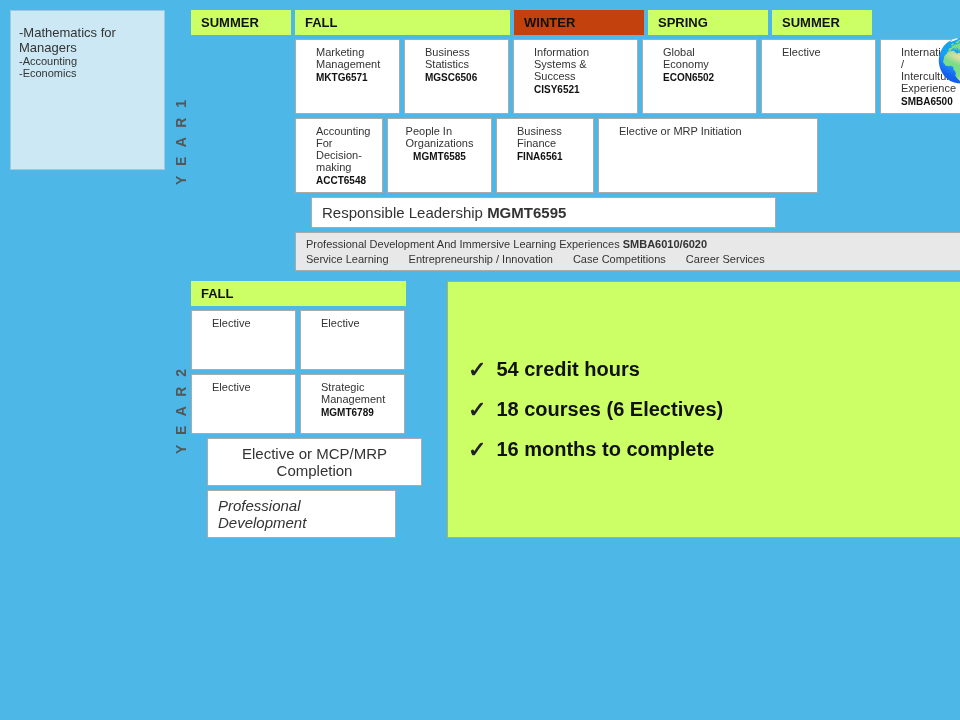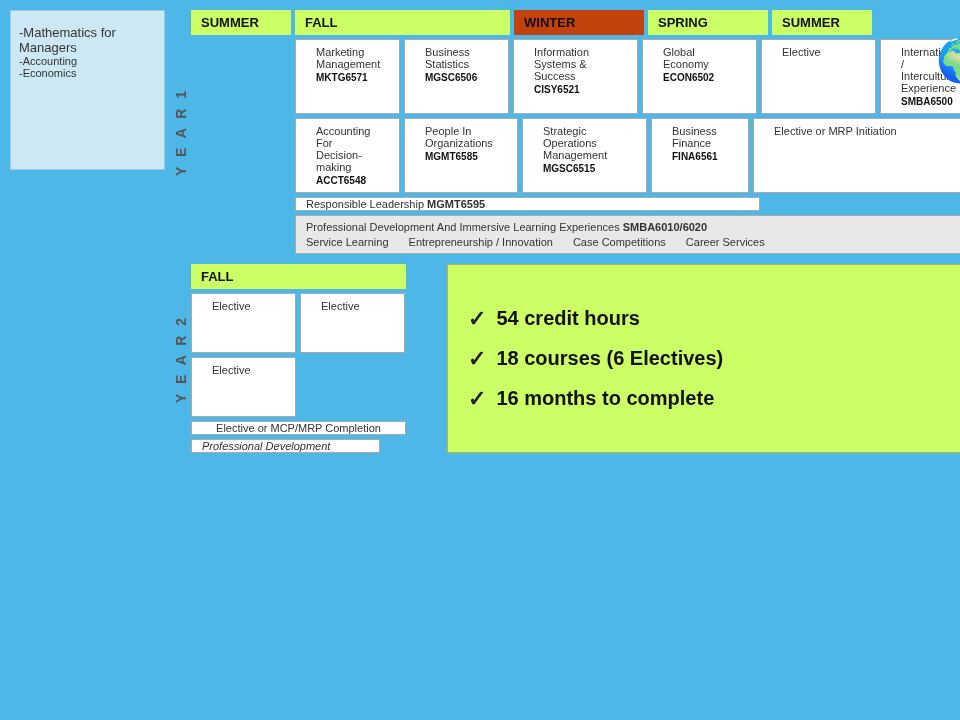--- a/index.html
+++ b/index.html
@@ -125,23 +125,24 @@
       font-weight: bold;
       font-size: 10px;
       margin-top: 2px;
       color: #111;
     }
 
     
     .wide-bar {
       background-color: white;
       border: 1px solid #aaa;
-      padding: 0 10px;
-      font-size: 11px;
+      padding: 6px 10px;
+      font-size: 15px;
       color: #333;
+      margin-left: 16px;
     }
 
     .prof-dev-bar {
       background-color: #e8e8e8;
       border: 1px solid #aaa;
       padding: 5px 10px;
       font-size: 11px;
       color: #333;
     }
 
@@ -257,31 +258,27 @@
           </div>
           <div class="course-box" style="width:100px; position:relative; overflow:visible;">
             <span class="course-name">International / Intercultural Experience</span>
             <span class="course-code">SMBA6500</span>
             <div style="position:absolute; right:-10px; top:0px; font-size:42px; line-height:1;">🌍</div>
           </div>
         </div>
 
         <div class="course-row">
           <div style="width:100px; flex-shrink:0;"></div>
-          <div class="course-box" style="width:105px;">
+          <div class="course-box" style="width:88px;">
             <span class="course-name">Accounting For Decision-making</span>
             <span class="course-code">ACCT6548</span>
           </div>
-          <div class="course-box" style="width:114px;">
+          <div class="course-box" style="width:105px;align-items:center;">
             <span class="course-name">People In Organizations</span>
             <span class="course-code">MGMT6585</span>
-          </div>
-          <div class="course-box" style="width:125px;">
-            <span class="course-name">Strategic Operations Management</span>
-            <span class="course-code">MGSC6515</span>
           </div>
           <div class="course-box" style="width:98px;">
             <span class="course-name">Business Finance</span>
             <span class="course-code">FINA6561</span>
           </div>
           <div class="course-box" style="width:220px;">
             <span class="course-name">Elective or MRP Initiation</span>
           </div>
         </div>
 
@@ -327,20 +324,24 @@
             </div>
             <div class="course-box" style="width:105px; min-height:60px;">
               <span class="course-name">Elective</span>
             </div>
           </div>
 
           <div class="course-row">
             <div class="course-box" style="width:105px; min-height:60px;">
               <span class="course-name">Elective</span>
             </div>
+            <div class="course-box" style="width:105px; min-height:60px;">
+              <span class="course-name">Strategic Management</span>
+              <span class="course-code">MGMT6789</span>
+            </div>
           </div>
 
           <div class="wide-bar" style="width:215px;text-align:center;">
             <span>Elective or MCP/MRP Completion</span>
           </div>
 
           <div class="wide-bar" style="width:189px;font-style:italic;">
             <span>Professional Development</span>
           </div>
         </div>

